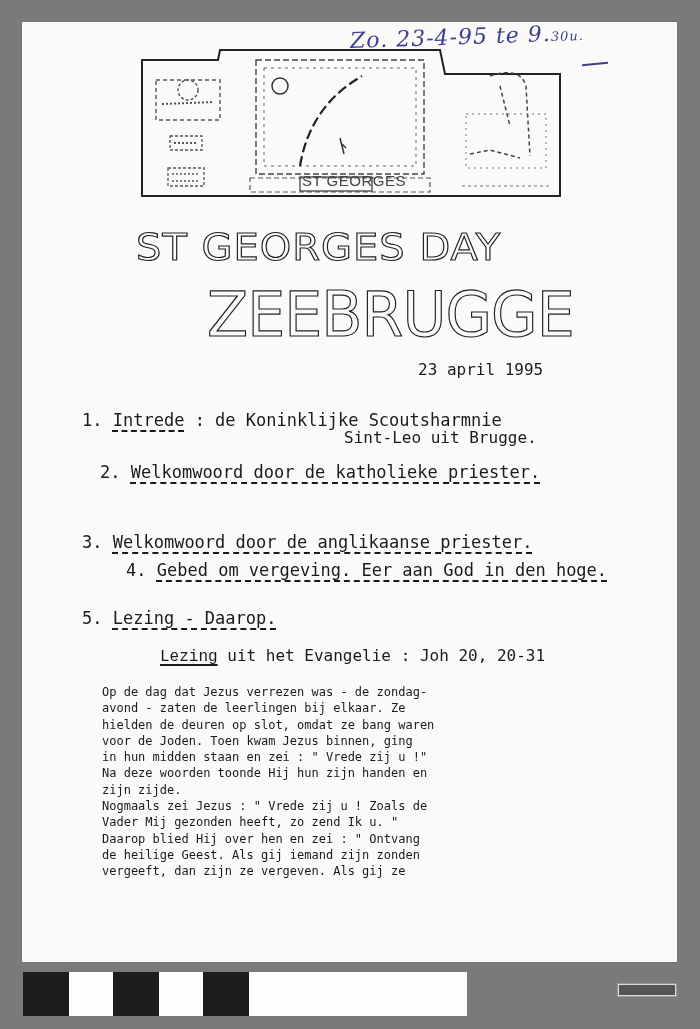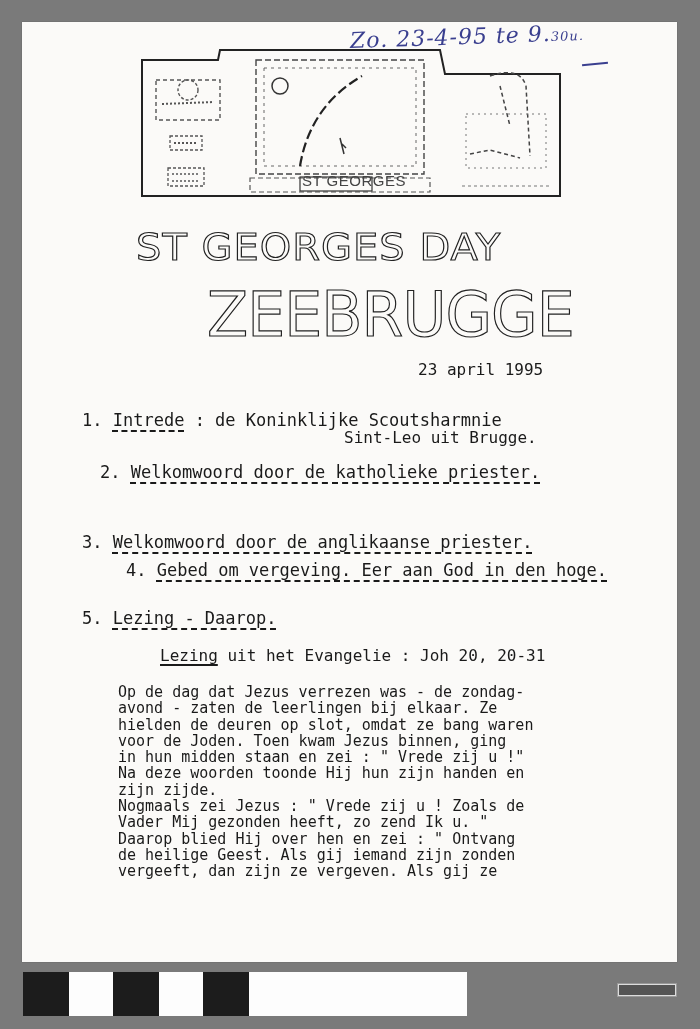--- a/index.html
+++ b/index.html
@@ -72,31 +72,30 @@
     .date {
       position: absolute; left: 418px; top: 360px;
       font-size: 16px;
       white-space: nowrap;
     }
     .item {
       position: absolute; left: 82px;
       font-size: 17px; white-space: pre;
     }
     .u { text-decoration: underline dashed; text-underline-offset: 4px; text-decoration-thickness: 2px; }
-    .us { text-decoration: underline solid; text-underline-offset: 3px; text-decoration-thickness: 1.5px; }
+    .us { text-decoration: underline solid; text-underline-offset: 3px; text-decoration-thickness: 1.5px; font-family: Liberation Mono, monospace; }
     .item-cont { position: absolute; left: 344px; font-size: 16px; white-space: pre; }
     .reading-head {
       position: absolute; left: 160px; top: 646px;
       font-size: 16px; white-space: pre;
     }
     .passage {
       position: absolute; left: 102px; top: 684px;
-      font-size: 15px; line-height: 16.3px;
+      font-size: 12px; line-height: 16.3px;
       white-space: pre;
-      margin-left: 16px;
     }
     
     .colorbar { position: absolute; left: 23px; top: 972px; height: 44px; display: flex; }
     .colorbar div { height: 44px; }
     .patch-black { width: 46px; background: #1c1c1c; }
     .patch-white { width: 44px; background: #fdfdfd; }
     .patch-long { width: 218px; background: #fdfdfd; }
     .barcode-label {
       position: absolute; left: 618px; top: 984px;
       width: 56px; height: 10px;

